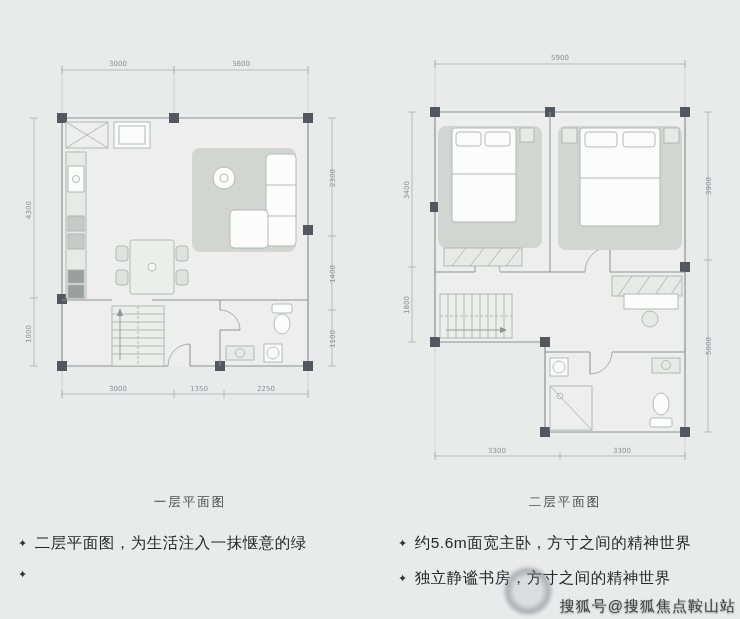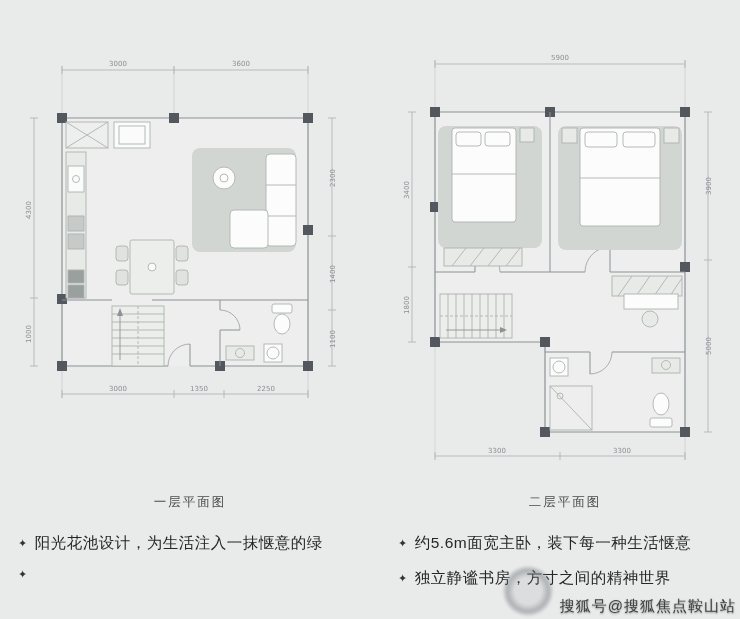--- a/index.html
+++ b/index.html
@@ -291,30 +291,30 @@
       <ellipse cx="261" cy="362" rx="8" ry="11" fill="#fbfcfb"></ellipse>
     </g>
   </svg>
 
   <div class="caption" style="left:400px;top:494px;width:330px;">二层平面图</div>
   <div class="caption" style="left:20px;top:494px;width:340px;">一层平面图</div>
 
   <div class="features" style="left:18px;top:533px;">
     <div class="feature">
       <span class="bullet">✦</span>
-      <span>阳光花池设计，为生活注入一抹惬意的绿</span>
+      <span>二层平面图，为生活注入一抹惬意的绿</span>
     </div>
     <div class="feature">
       <span class="bullet">✦</span>
     </div>
   </div>
   <div class="features" style="left:398px;top:533px;">
     <div class="feature">
       <span class="bullet">✦</span>
-      <span>约5.6m面宽主卧，装下每一种生活惬意</span>
+      <span>约5.6m面宽主卧，方寸之间的精神世界</span>
     </div>
     <div class="feature">
       <span class="bullet">✦</span>
       <span>独立静谧书房，方寸之间的精神世界</span>
     </div>
   </div>
 
   <div class="stamp-circle" style="left:503px;top:566px;"></div>
   <div class="wm-text" style="right:4px;top:597px;">搜狐号@搜狐焦点鞍山站</div>
 

